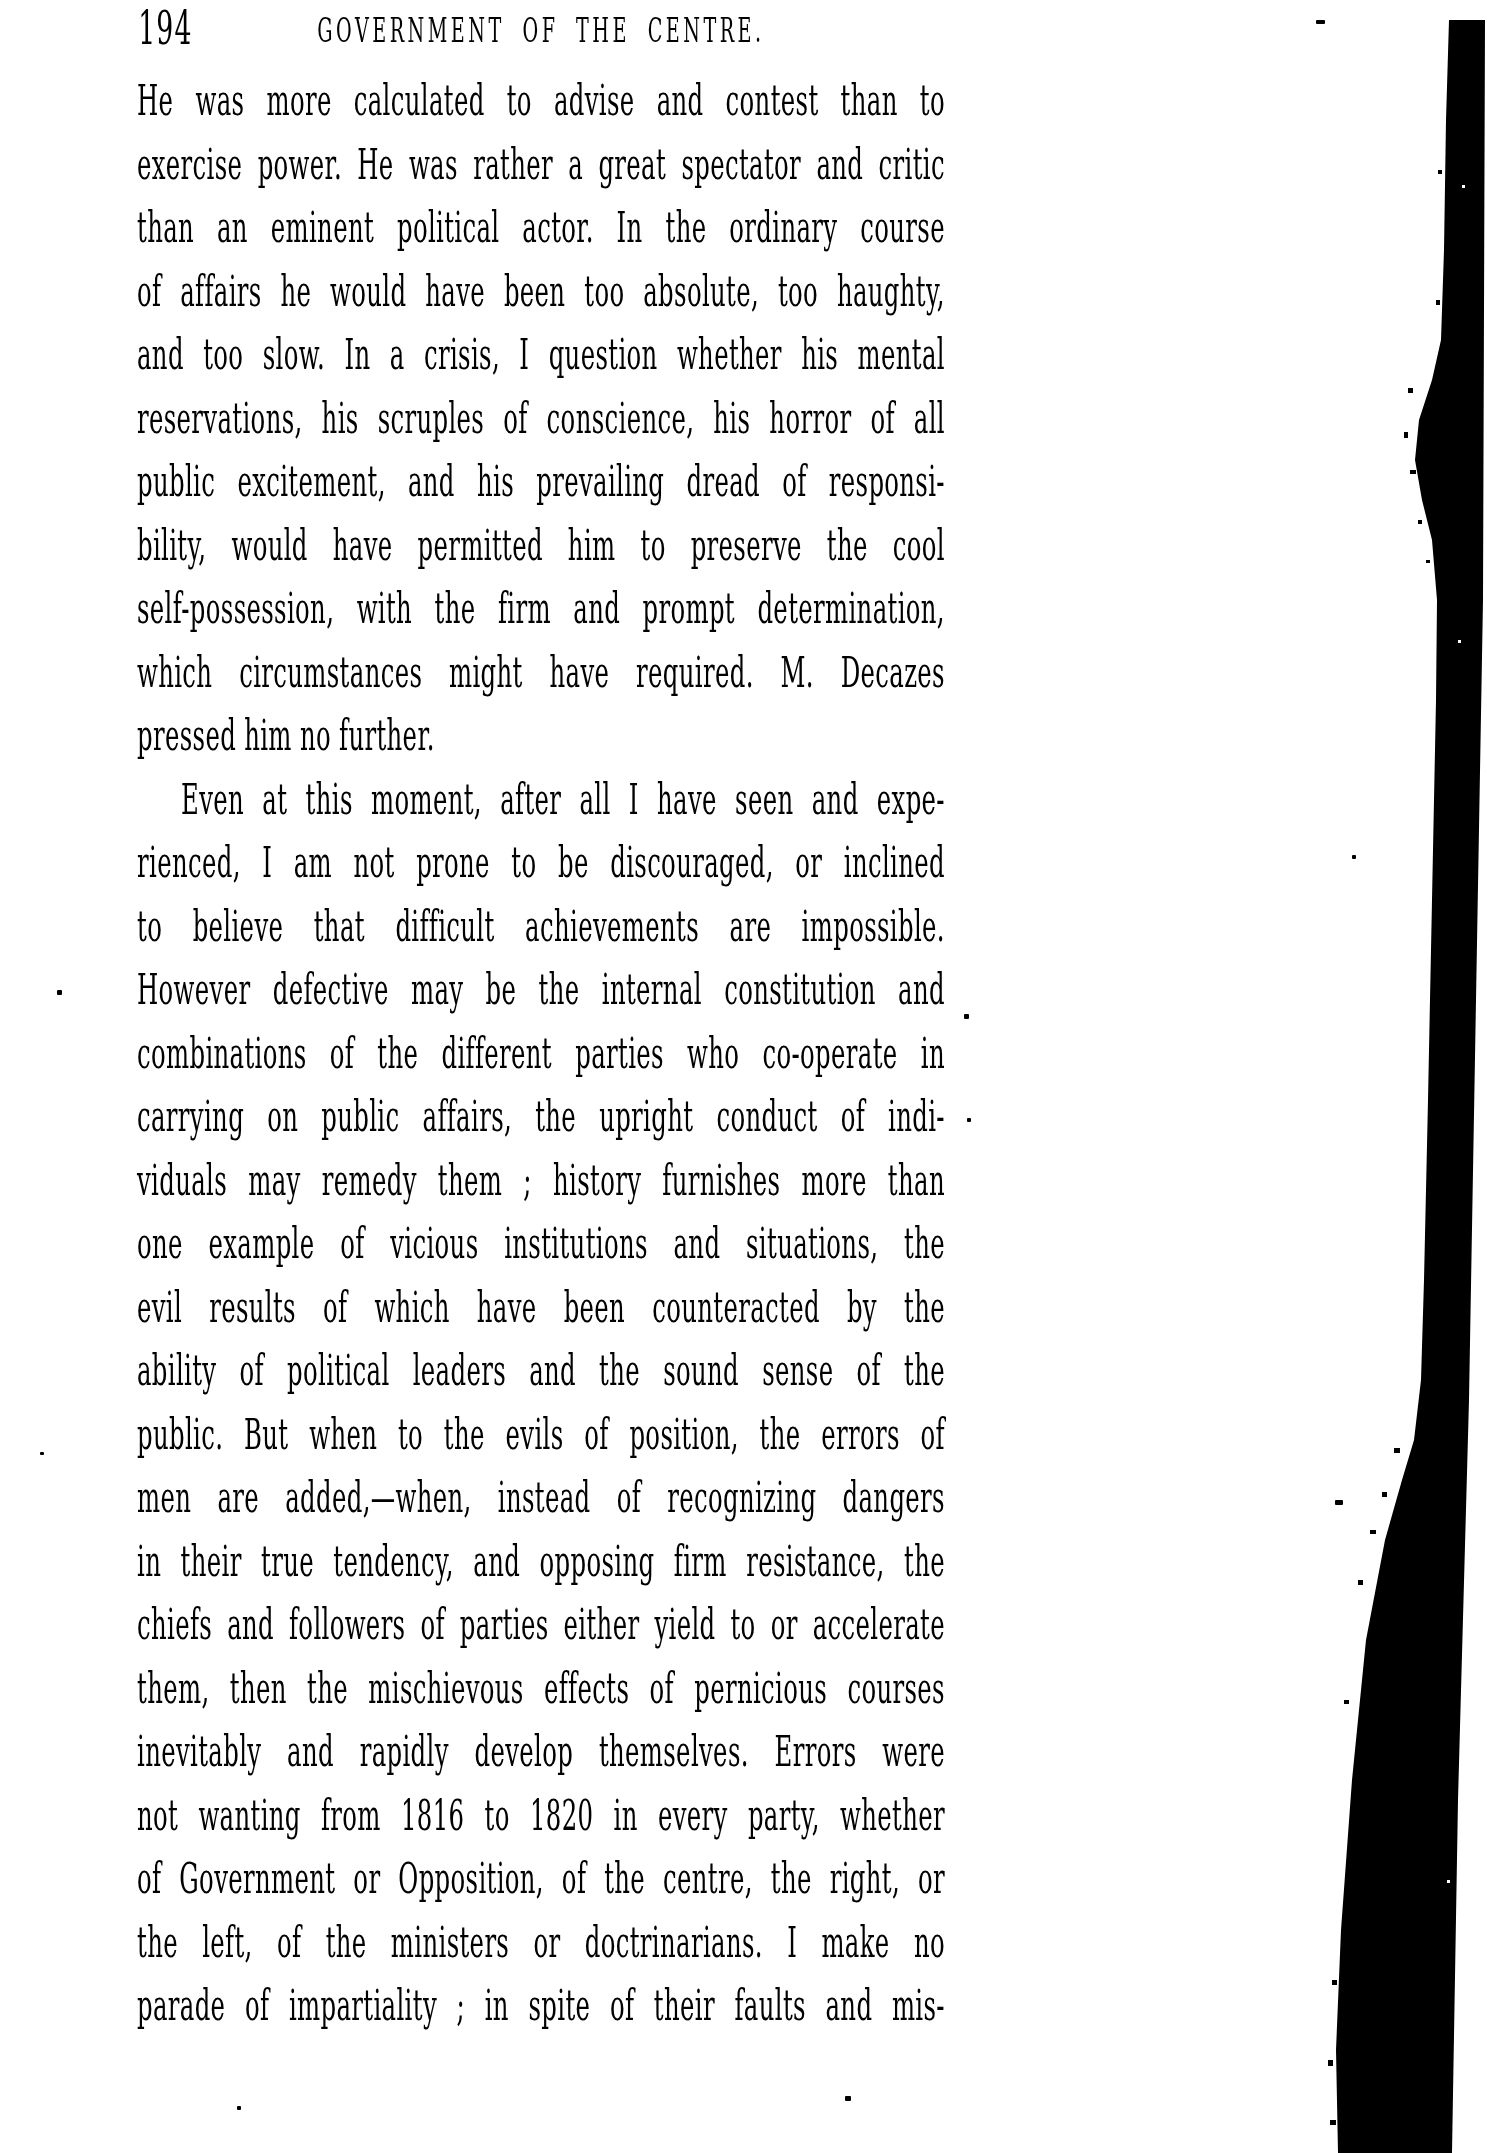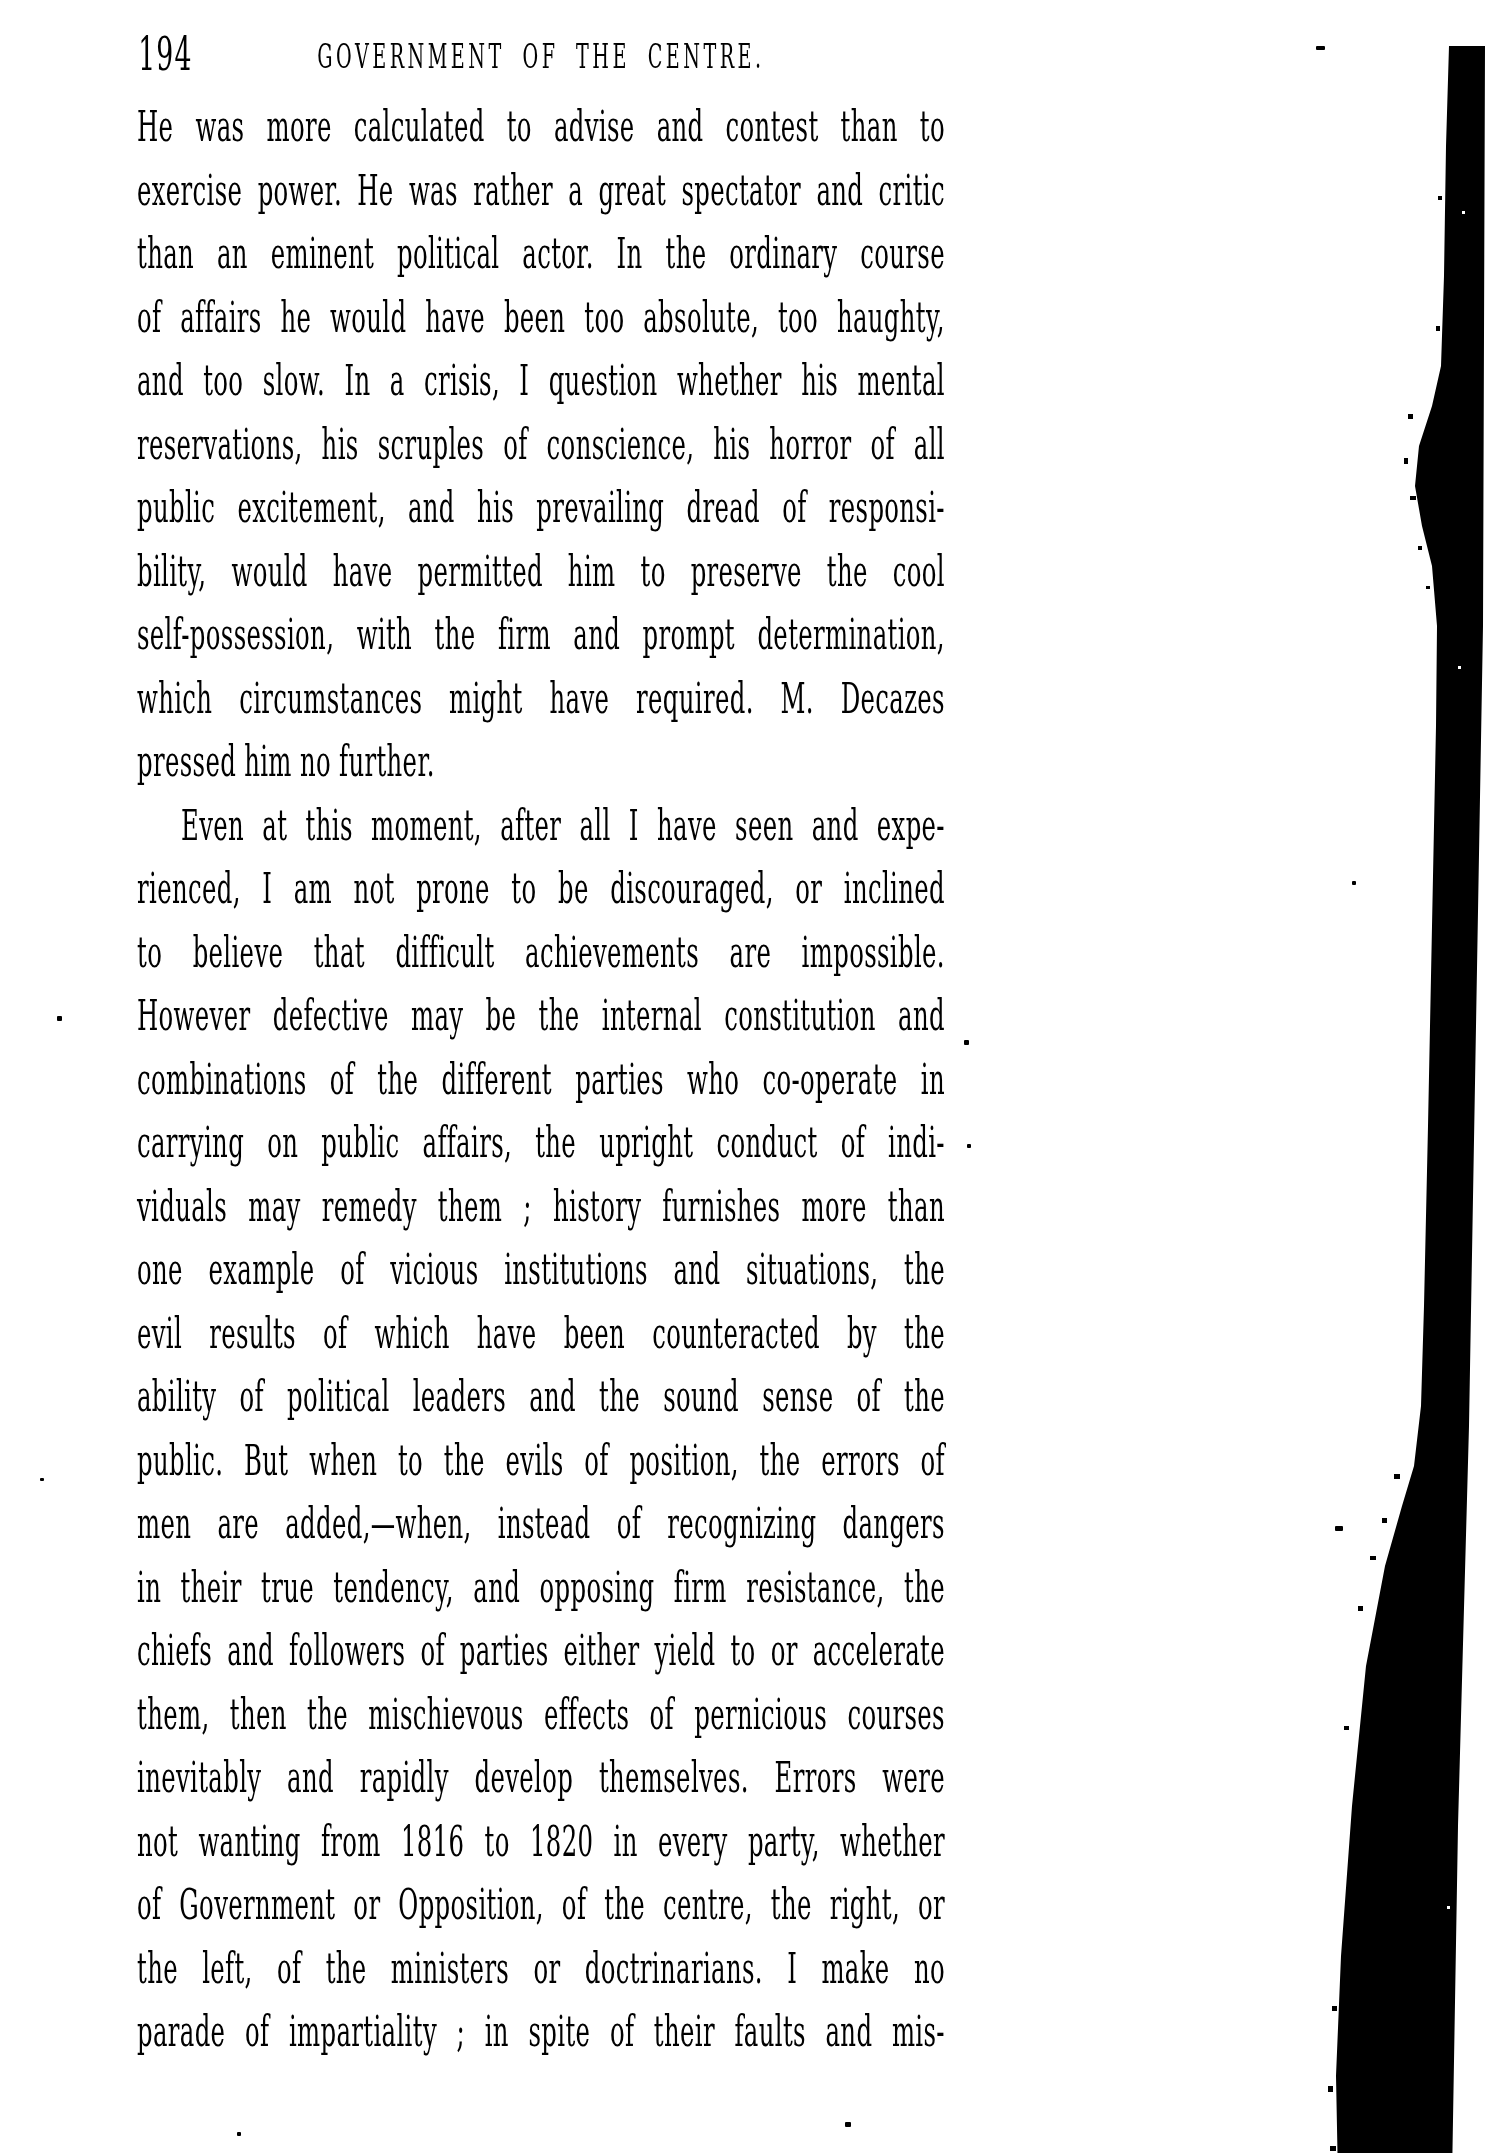--- a/index.html
+++ b/index.html
@@ -5,21 +5,21 @@
   html, body { margin: 0; padding: 0; }
   body {
     width: 1487px; height: 2153px;
     background: #ffffff;
     overflow: hidden;
     position: relative;
     font-family: "DejaVu Serif", serif;
     color: #000;
   }
   #page {
-    position: absolute; inset: 0; margin-top: 26px;
+    position: absolute; inset: 0;
   }
   
   #text-wrap {
     position: absolute;
     left: 137px; top: 0;
     width: 1393px; height: 2153px;
     transform: scaleX(0.58);
     transform-origin: 0 0;
   }
   #page-number {

